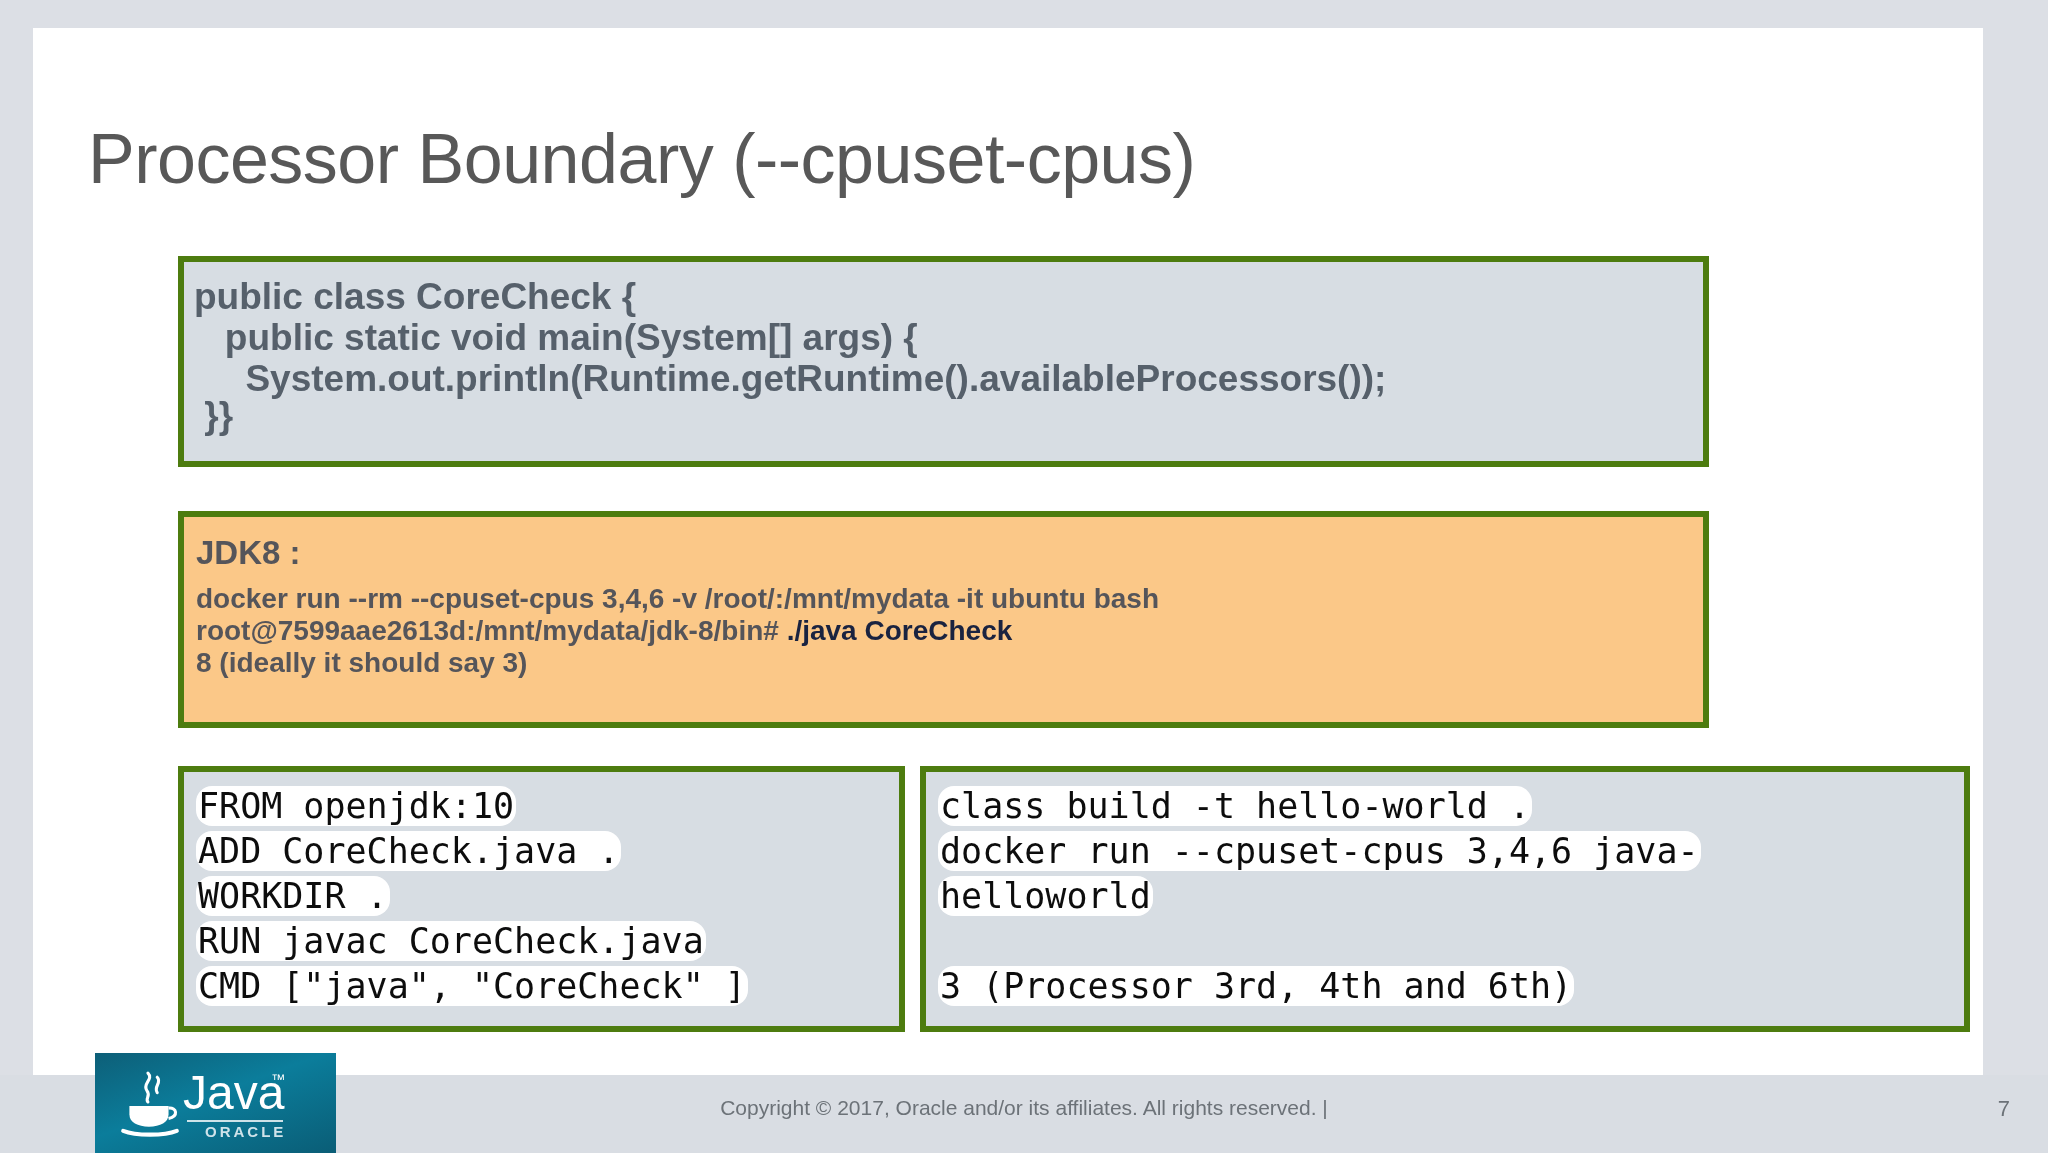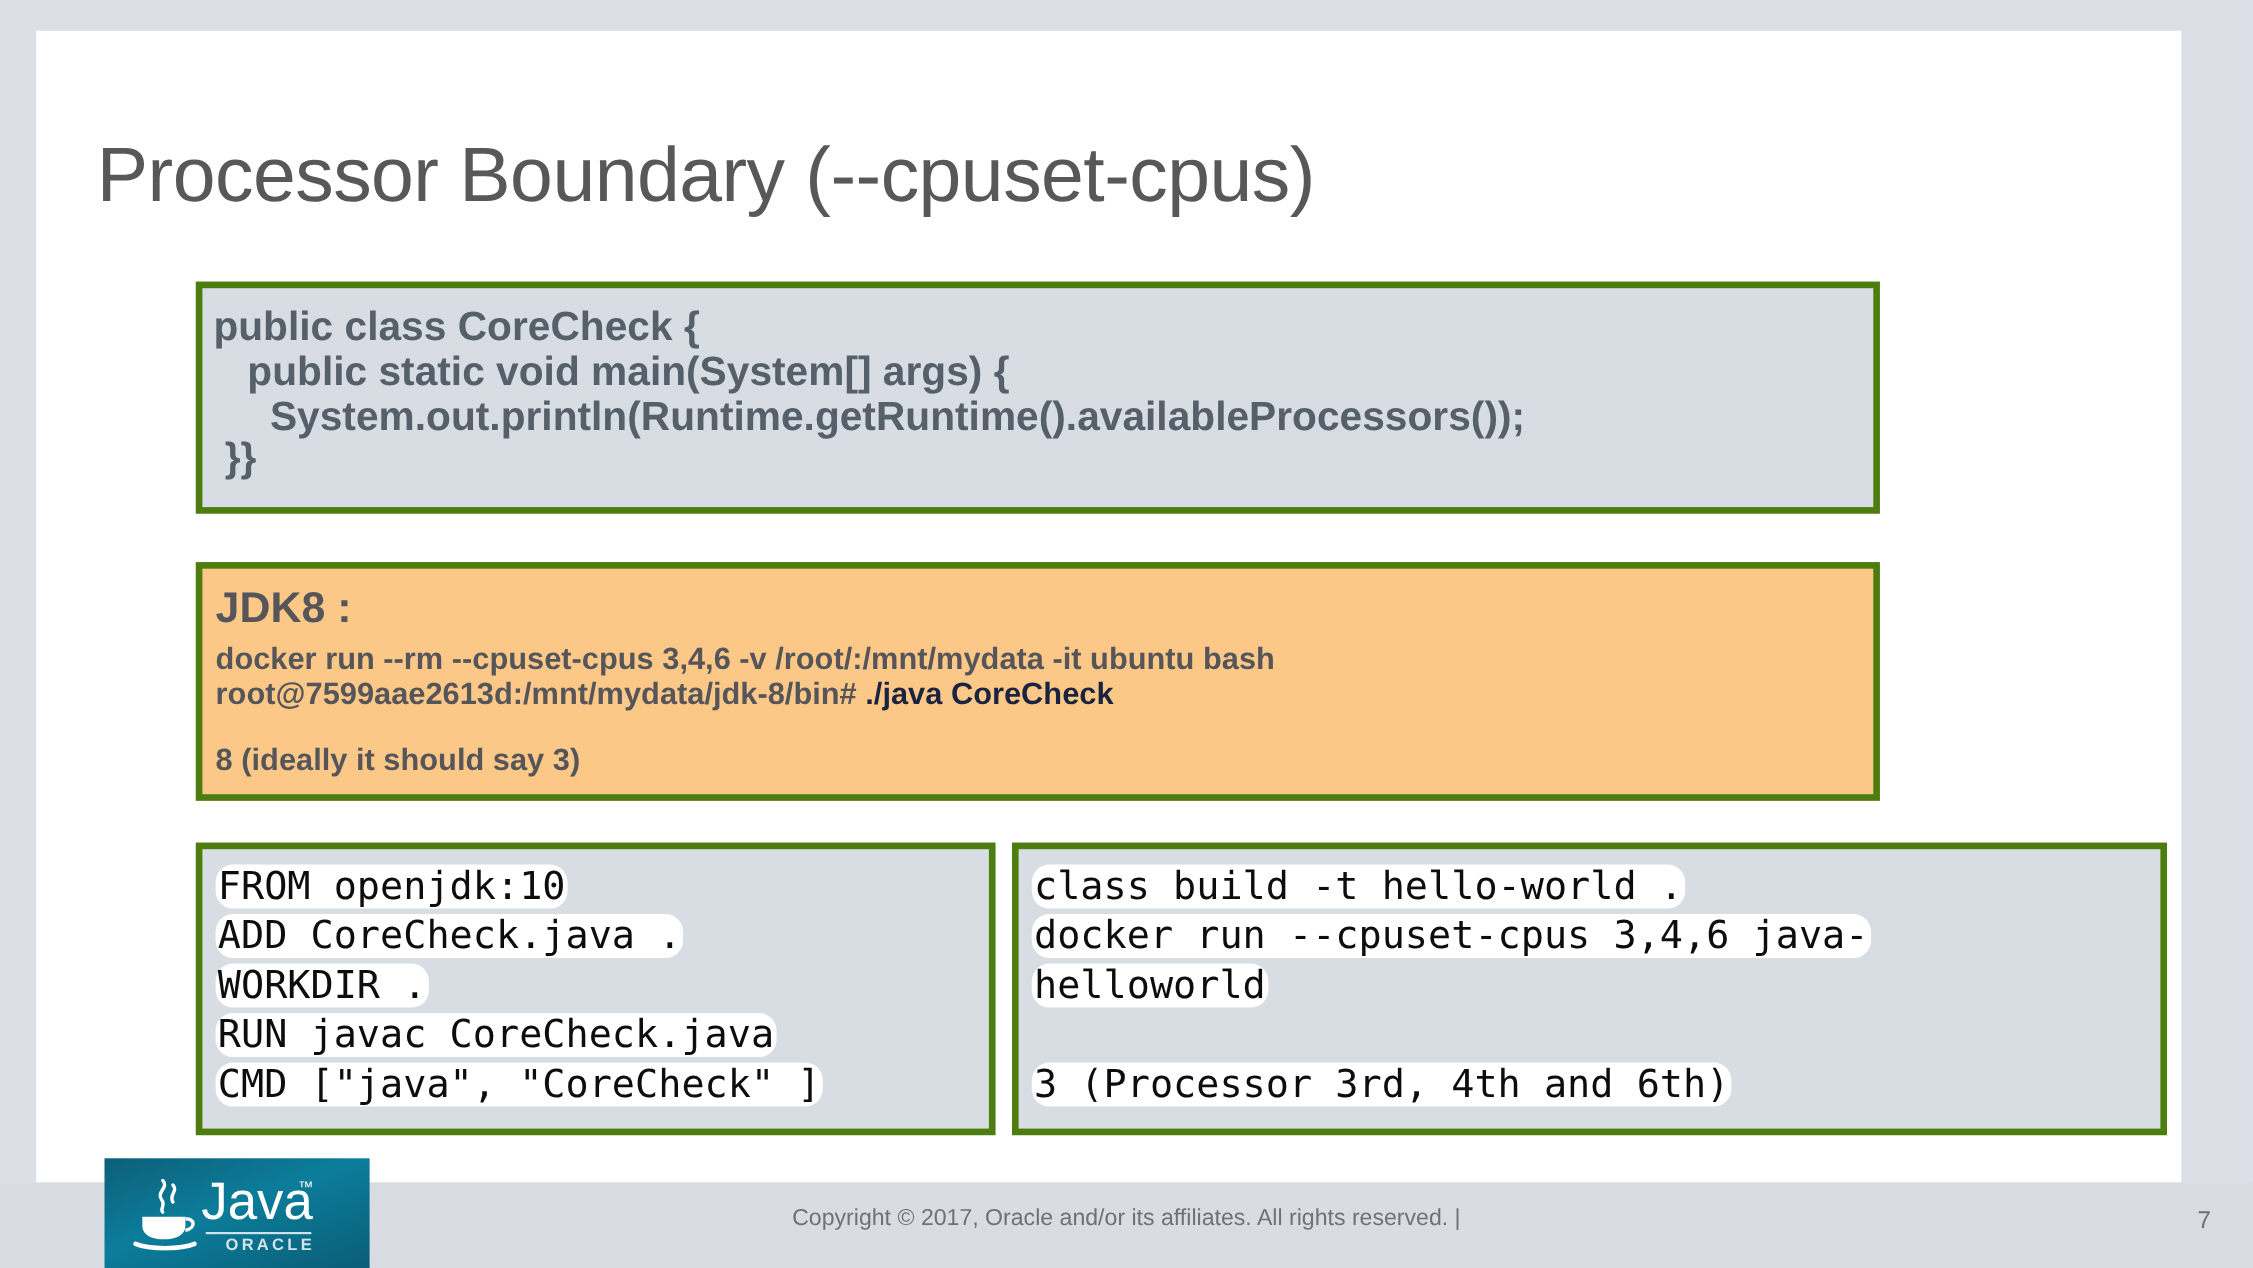--- a/index.html
+++ b/index.html
@@ -104,21 +104,21 @@
   
   .jdk8-inner {
     position: absolute;
     left: 12px;
     top: 14px;
     right: 8px;
     color: #4a4a4a;
     font-family: "Liberation Sans", sans-serif;
   }
   .jdk8-title {
-    font-size: 39px;
+    font-size: 33px;
     line-height: 44px;
     font-weight: 700;
     color: #55555a;
     margin-bottom: 8px;
   }
   .jdk8-line {
     font-size: 28px;
     line-height: 32px;
     font-weight: 700;
     color: #55555a;
@@ -131,21 +131,20 @@
     white-space: pre;
     color: #55555a;
   }
   .jdk8-prompt .host {
     color: #55555a;
   }
   .jdk8-prompt .cmd {
     color: #1a2340;
   }
   .jdk8-out {
-    margin-top: 28px;
     font-size: 28px;
     line-height: 32px;
     font-weight: 700;
     color: #55555a;
     white-space: pre;
   }
 
   
   .mono-block {
     position: absolute;

